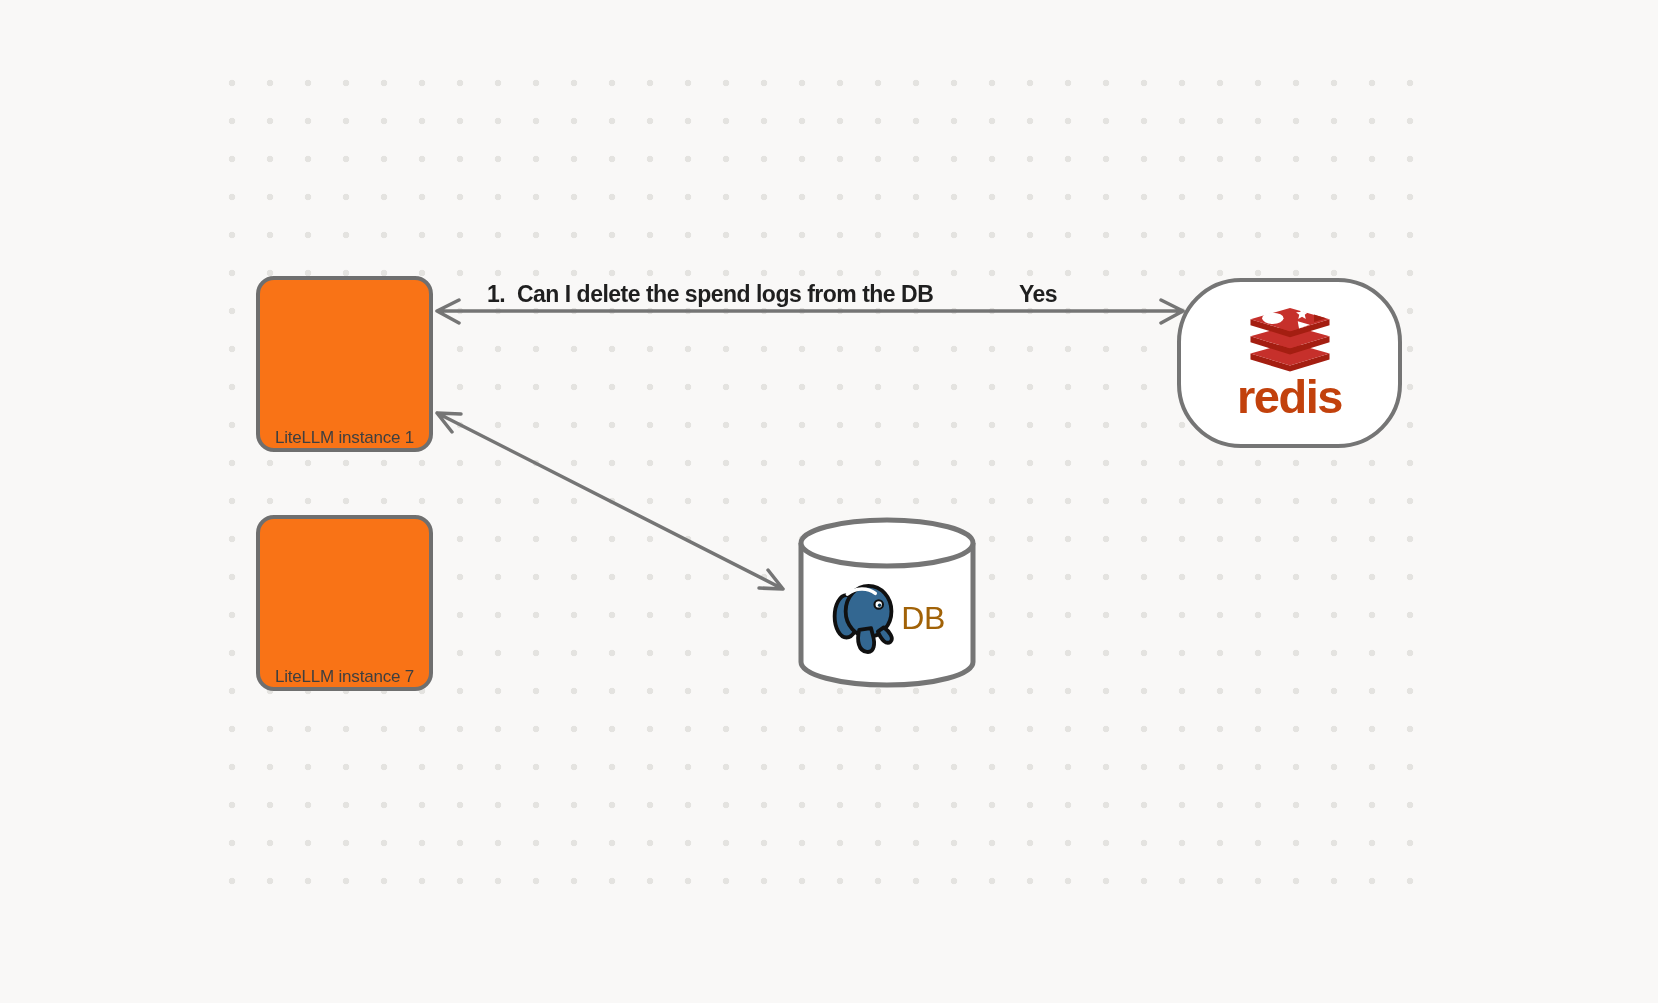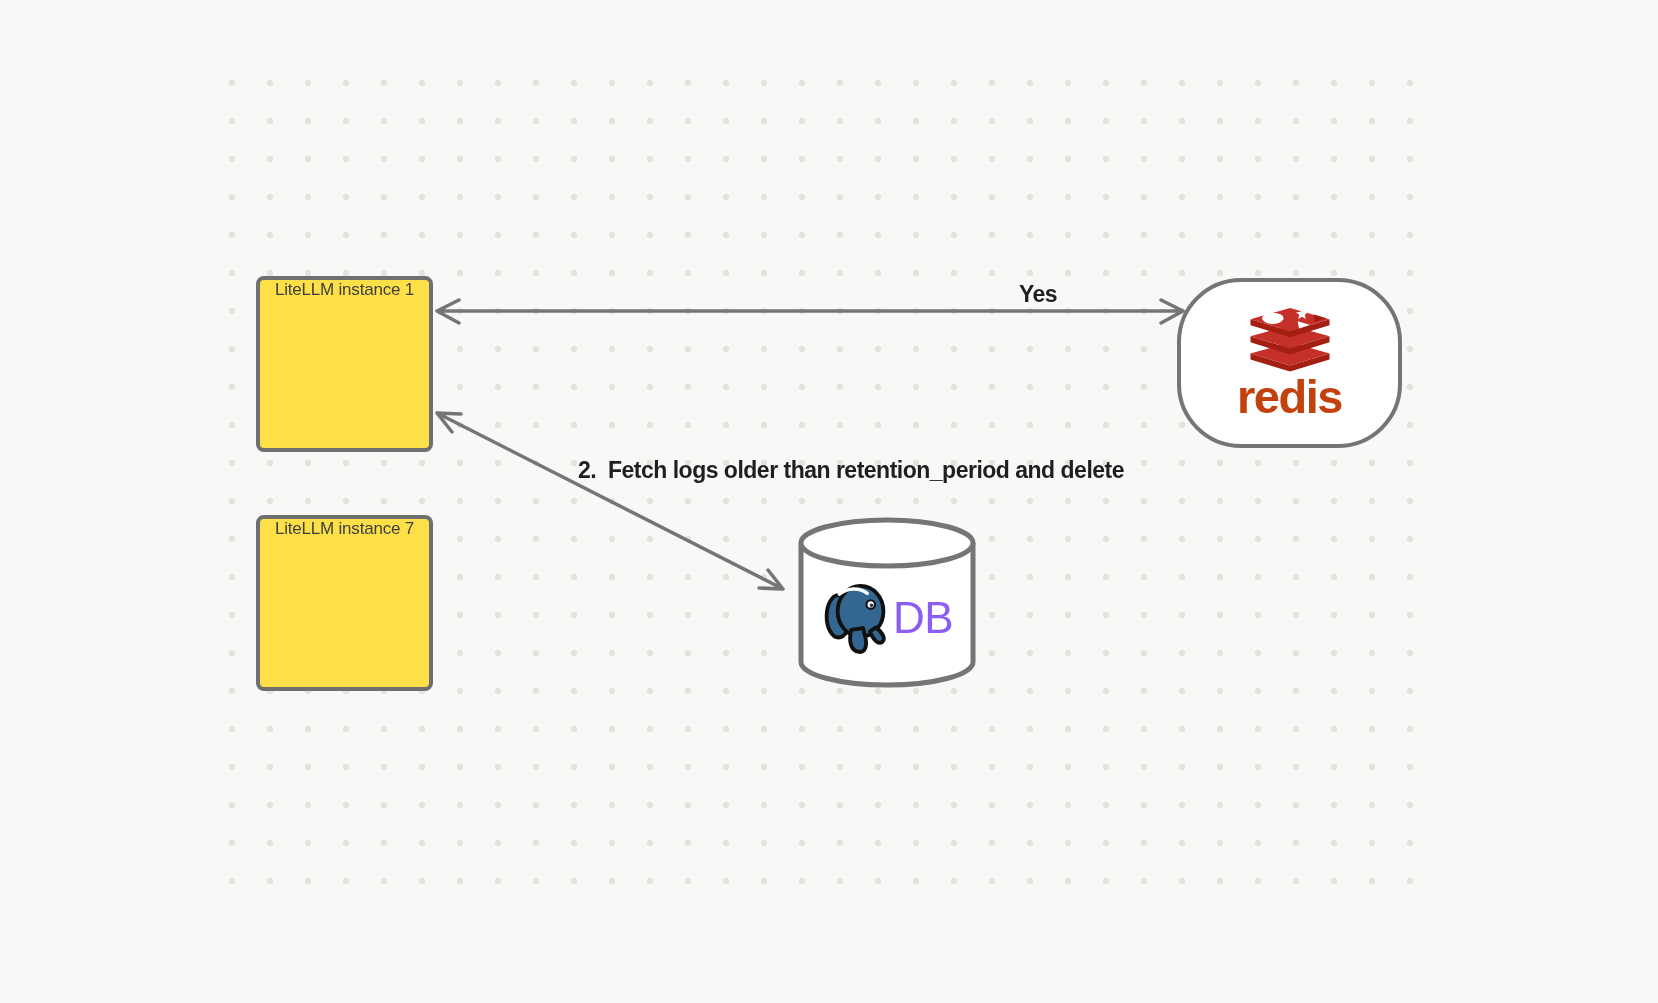--- a/index.html
+++ b/index.html
@@ -20,23 +20,23 @@
     pointer-events:none;
   }
 
   
   .connectors{position:absolute;left:0;top:0;width:1658px;height:1003px;}
   .connectors path{fill:none;stroke-width:3.5;stroke-linecap:round;stroke-linejoin:round;}
 
   
   .inst-box{
     position:absolute;left:256px;width:177px;height:176px;
-    background:#fde047;border:4px solid #6f6f6f;border-radius:8px;
+    background:#f97316;border:4px solid #6f6f6f;border-radius:18px;
     box-sizing:border-box;
-    display:flex;align-items:flex-start;justify-content:center;
+    display:flex;align-items:flex-end;justify-content:center;
   }
   .inst-box .lbl{
     font-size:17px;color:#3f3f3f;letter-spacing:-0.2px;white-space:pre;
   }
   #inst1{top:276px;} #inst2{top:515px;} #inst3{top:757px;}
 
   
   .redis-node{
     position:absolute;left:1177px;top:278px;width:225px;height:170px;
     background:#ffffff;border:4px solid #757575;border-radius:64px;
@@ -50,21 +50,21 @@
   }
 
   
   .db-node{position:absolute;left:797px;top:515px;width:180px;height:175px;}
   .db-node svg.cyl{position:absolute;left:0;top:0;}
   .db-content{
     position:absolute;left:0;top:62px;width:180px;height:82px;
     display:flex;align-items:center;justify-content:center;
   }
   .db-label{
-    font-size:44px;color:#8b5cf6;letter-spacing:-0.5px;margin-left:-2px;
+    font-size:32px;color:#a16207;letter-spacing:-0.5px;margin-left:-2px;
   }
 
   
   .arrow-label{
     position:absolute;
     font-size:23px;font-weight:700;color:#1f1f1f;
     letter-spacing:-0.5px;line-height:26px;white-space:pre;
   }
   #lbl-arrow1{left:487px;top:281px;}
   #lbl-arrow1-yes{left:1019px;top:281px;}
@@ -127,16 +127,16 @@
           <path d="M56,62 C60,72 66,78 71,74 C75,70 70,62 63,57 Z"></path>
         </g>
         <path d="M20,18 C30,10 44,10 53,17" stroke="#ffffff" stroke-width="4" fill="none" stroke-linecap="round"></path>
         <circle cx="57" cy="30" r="5" fill="#ffffff" stroke="#101010" stroke-width="2.5"></circle>
         <circle cx="58" cy="31" r="2" fill="#0d3b57"></circle>
       </svg>
       <span class="db-label">DB</span>
     </div>
   </div>
 
+  <div class="arrow-label" id="lbl-arrow1">1.  Can I delete the spend logs from the DB</div>
   <div class="arrow-label" id="lbl-arrow1-yes">Yes</div>
-  <div class="arrow-label" id="lbl-arrow2">2.  Fetch logs older than retention_period and delete</div>
 
 </div>
 
 </body></html>

